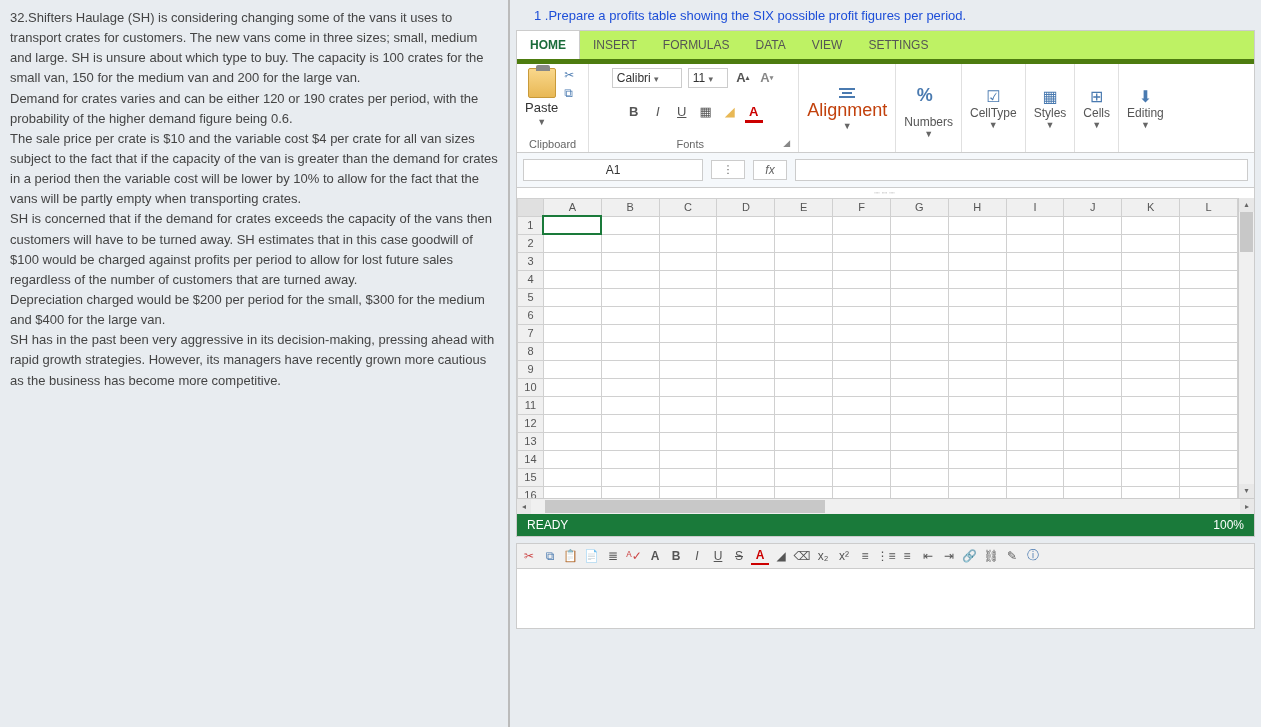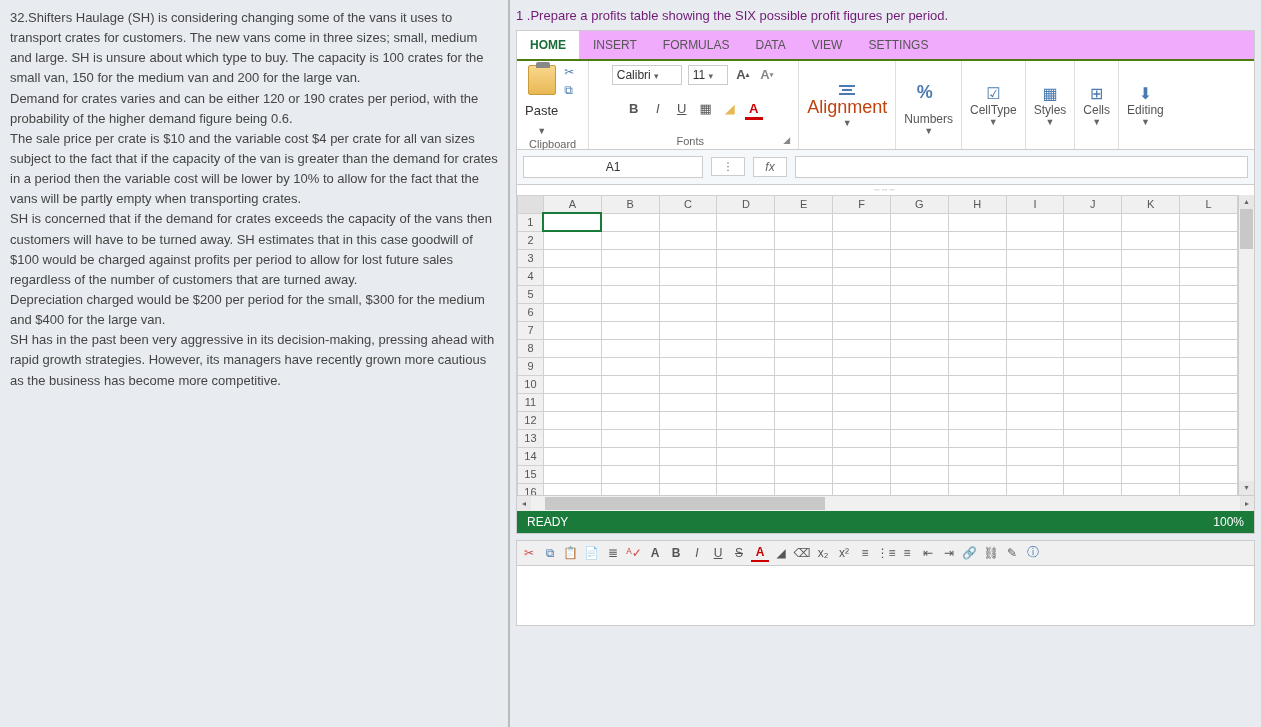--- a/index.html
+++ b/index.html
@@ -1,28 +1,28 @@
 <!DOCTYPE html>
 <html><head>
 <meta charset="utf-8">
 <style>
 * { box-sizing: border-box; margin: 0; padding: 0; }
 body { font-family: Arial, sans-serif; font-size: 13px; color: #333; background: #e8ecf0; width: 1261px; height: 727px; overflow: hidden; display: flex; }
 .left-panel { width: 510px; height: 100%; padding: 8px 10px; background: #e8ecf0; border-right: 2px solid #bbb; overflow-y: auto; }
 .left-panel p { line-height: 1.55; color: #444; }
 .right-panel { flex: 1; height: 100%; padding: 6px 6px 0 6px; display: flex; flex-direction: column; background: #e8ecf0; }
-.q-text { color: #701a75; line-height: 1.5; margin-bottom: 4px; }
+.q-text { color: #1d4ed8; line-height: 1.5; margin-bottom: 4px; margin-left: 18px; }
 .spreadsheet { background: #fff; border: 1px solid #ccc; display: flex; flex-direction: column; }
-.tabs { display: flex; border-bottom: 2px solid #4d7c0f; background: #f0abfc; align-items: center; }
+.tabs { display: flex; border-bottom: 5px solid #4d7c0f; background: #bef264; align-items: center; }
 .tab { padding: 7px 13px; font-size: 12px; color: #555; cursor: pointer; }
 .tab.active { background: #fff; border-right: 1px solid #ccc; color: #1a6b3a; font-weight: bold; }
 .ribbon { display: flex; border-bottom: 1px solid #ccc; background: #fff; }
 .ribbon-group { border-right: 1px solid #e0e0e0; padding: 4px 8px 2px 8px; display: flex; flex-direction: column; align-items: center; justify-content: space-between; height: 88px; }
 .ribbon-label { font-size: 11px; color: #666; margin-top: 2px; text-align: right; }
-.paste-group .paste-btn { display: flex; flex-direction: column; align-items: center; gap: 8px; }
+.paste-group .paste-btn { display: flex; flex-direction: column; align-items: center; gap: 2px; }
 .paste-icon { width: 28px; height: 30px; background: linear-gradient(#f9d78b,#e8b855); border: 1px solid #c89a3a; border-radius: 2px; position: relative; }
 .paste-icon::before { content: ''; position: absolute; top: -4px; left: 7px; width: 14px; height: 6px; background: #888; border-radius: 2px 2px 0 0; }
 .mini-icons { display: flex; flex-direction: column; gap: 4px; margin-left: 6px; }
 .mini-icon { width: 16px; height: 14px; color: #4a7ab0; font-size: 12px; }
 .font-row { display: flex; align-items: center; gap: 6px; justify-content: space-between; }
 .font-sel { border: 1px solid #ccc; padding: 2px 4px; font-size: 12px; min-width: 70px; background: #fff; }
 .size-sel { border: 1px solid #ccc; padding: 2px 4px; font-size: 12px; width: 40px; background: #fff; }
 .fbtn { width: 18px; height: 18px; display: inline-flex; align-items: center; justify-content: center; font-size: 13px; color: #555; cursor: pointer; }
 .fbtn.bold { font-weight: bold; }
 .fbtn.italic { font-style: italic; }

